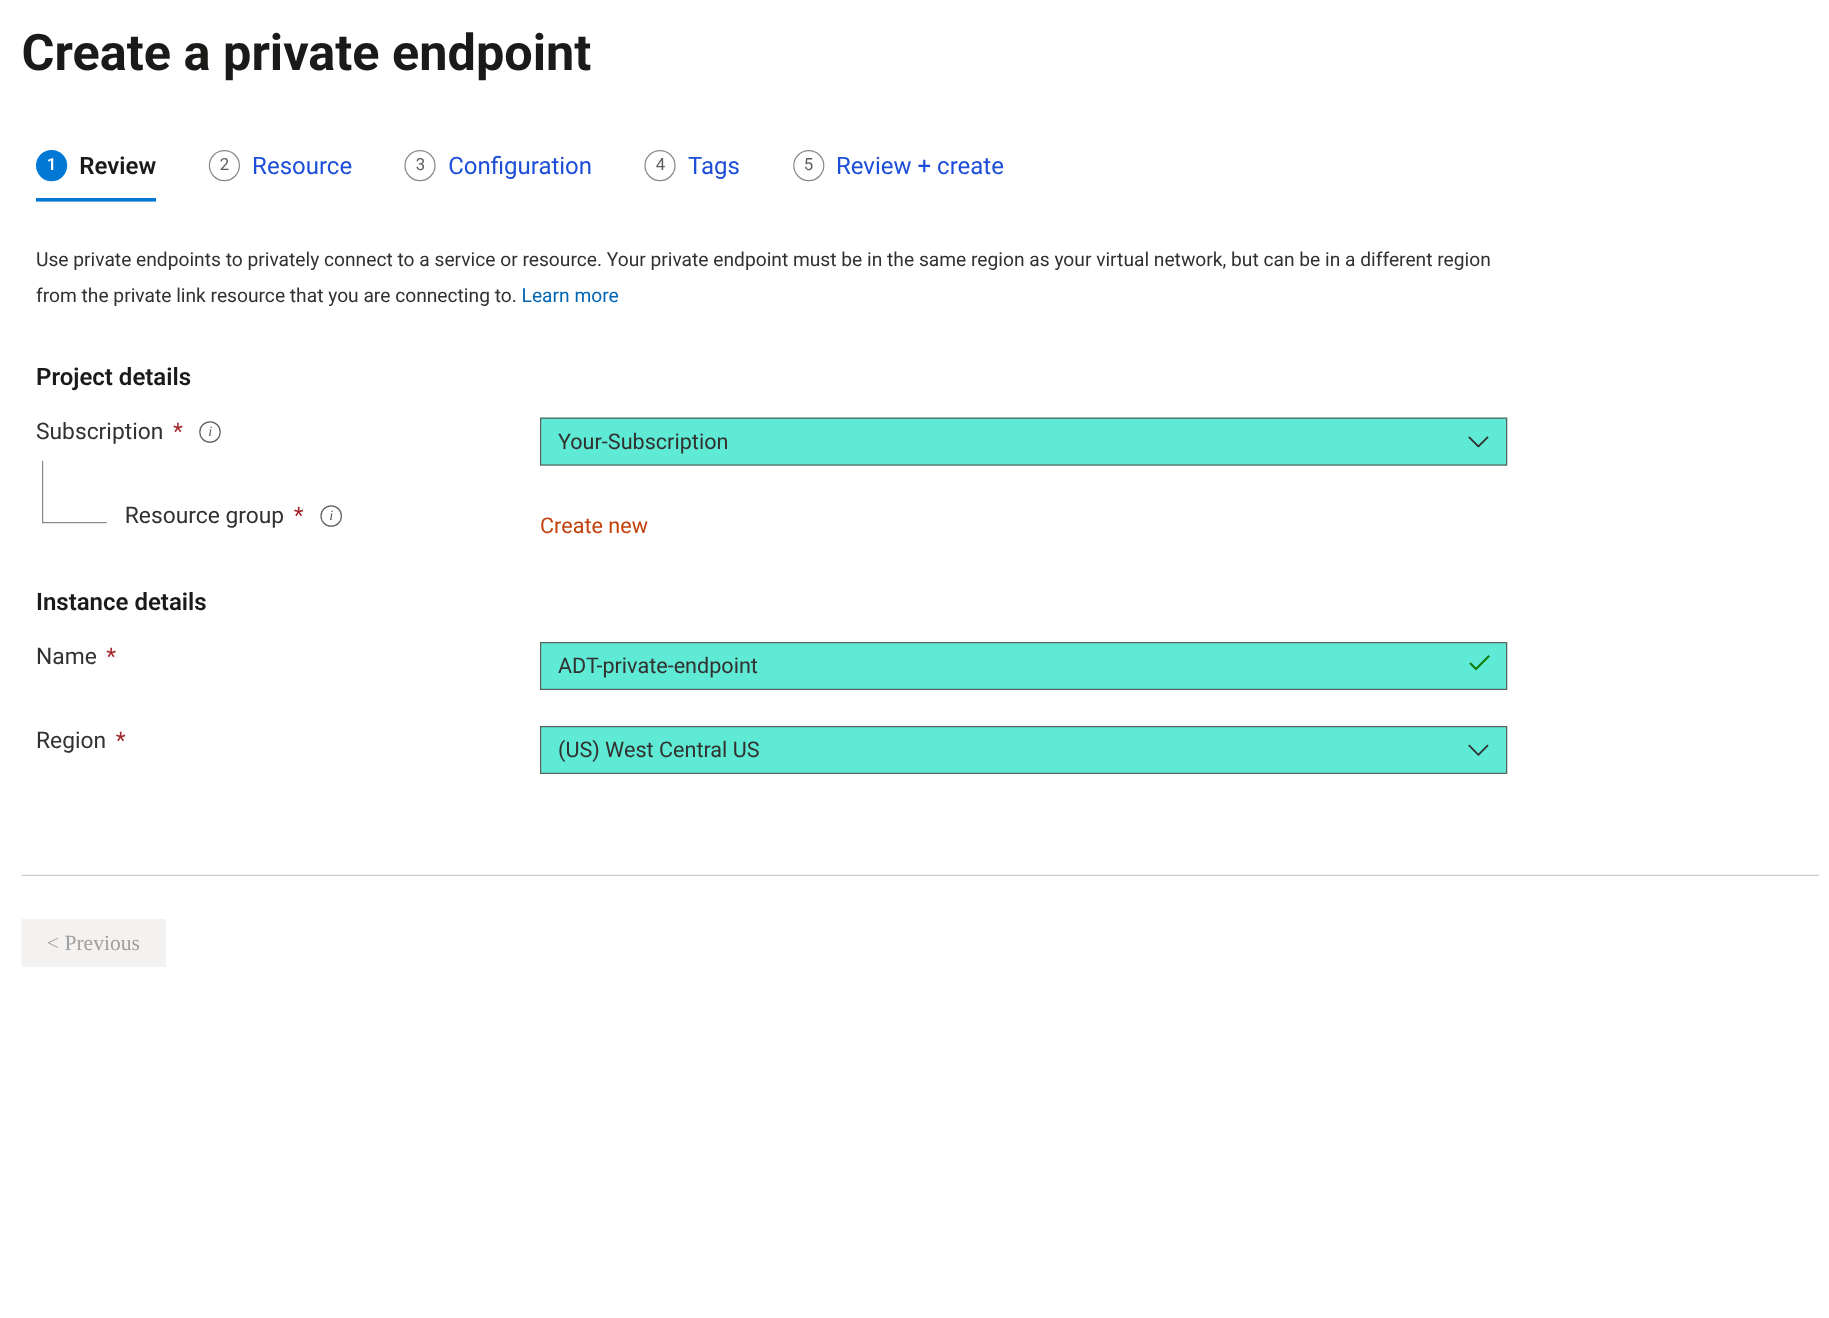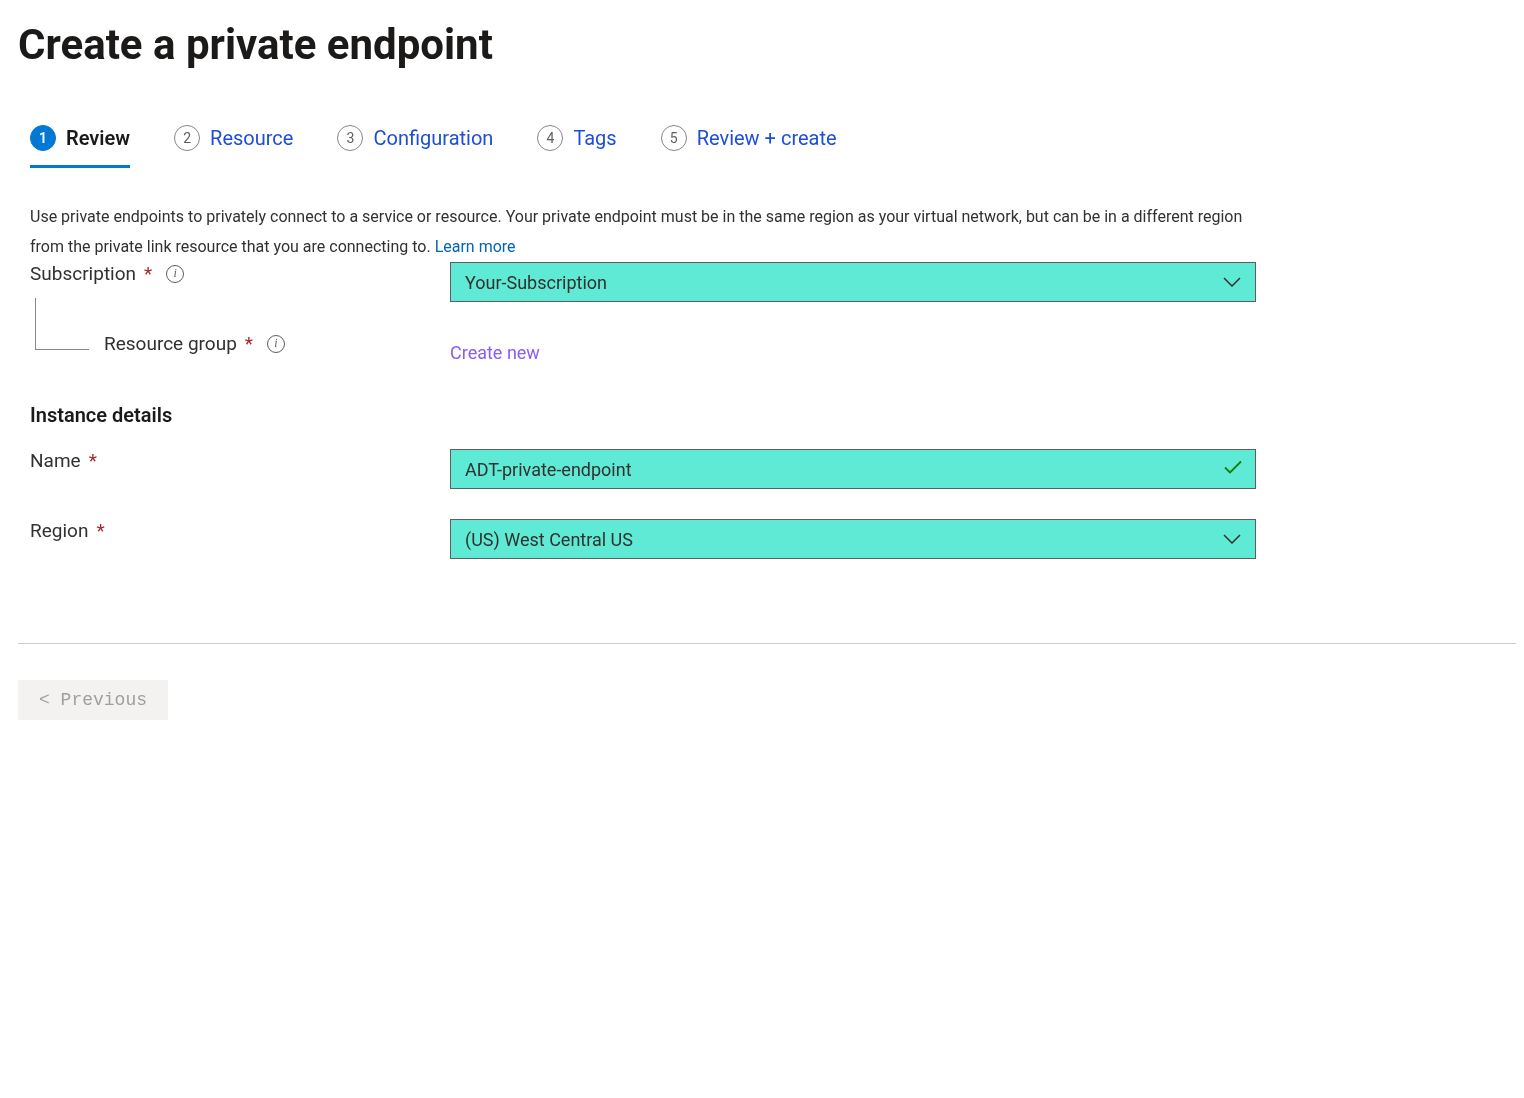--- a/index.html
+++ b/index.html
@@ -160,38 +160,38 @@
       position: absolute;
       right: 12px;
       top: 50%;
       transform: translateY(-50%);
     }
     .create-new {
       margin-top: 10px;
       font-size: 18px;
     }
     .create-new a {
-      color: #8b5cf6;
+      color: #c2410c;
       text-decoration: none;
     }
     .footer-sep {
       border: none;
       border-top: 1px solid #cccccc;
       margin-top: 84px;
     }
     .footer {
       padding: 36px 0 0 0;
       display: flex;
       gap: 16px;
     }
     .btn {
       height: 40px;
       padding: 4px 20px;
       font-size: 18px;
-      font-family: Liberation Mono, monospace;
+      font-family: Liberation Serif, serif;
       border: 1px solid #8a8886;
       background: #ffffff;
       color: #323130;
       cursor: pointer;
       display: flex;
       align-items: center;
     }
     .btn.disabled {
       background: #f3f2f1;
       color: #a19f9d;
@@ -225,20 +225,21 @@
     <span class="tab-num">5</span>
     <span class="tab-label">Review + create</span>
   </div>
 </div>
 
 <div class="content">
   <p class="description">
     <span>Use private endpoints to privately connect to a service or resource. Your private endpoint must be in the same region as your virtual network, but can be in a different region from the private link resource that you are connecting to.  </span><a href="#">Learn more</a>
   </p>
 
+  <h2 class="section-heading">Project details</h2>
 
   <div class="field-row">
     <div class="field-label-col">
       <span>Subscription</span>
       <span class="req">*</span>
       <span class="info-icon">i</span>
     </div>
     <div class="field-control-col">
       <div class="dropdown">
         <span>Your-Subscription</span>

